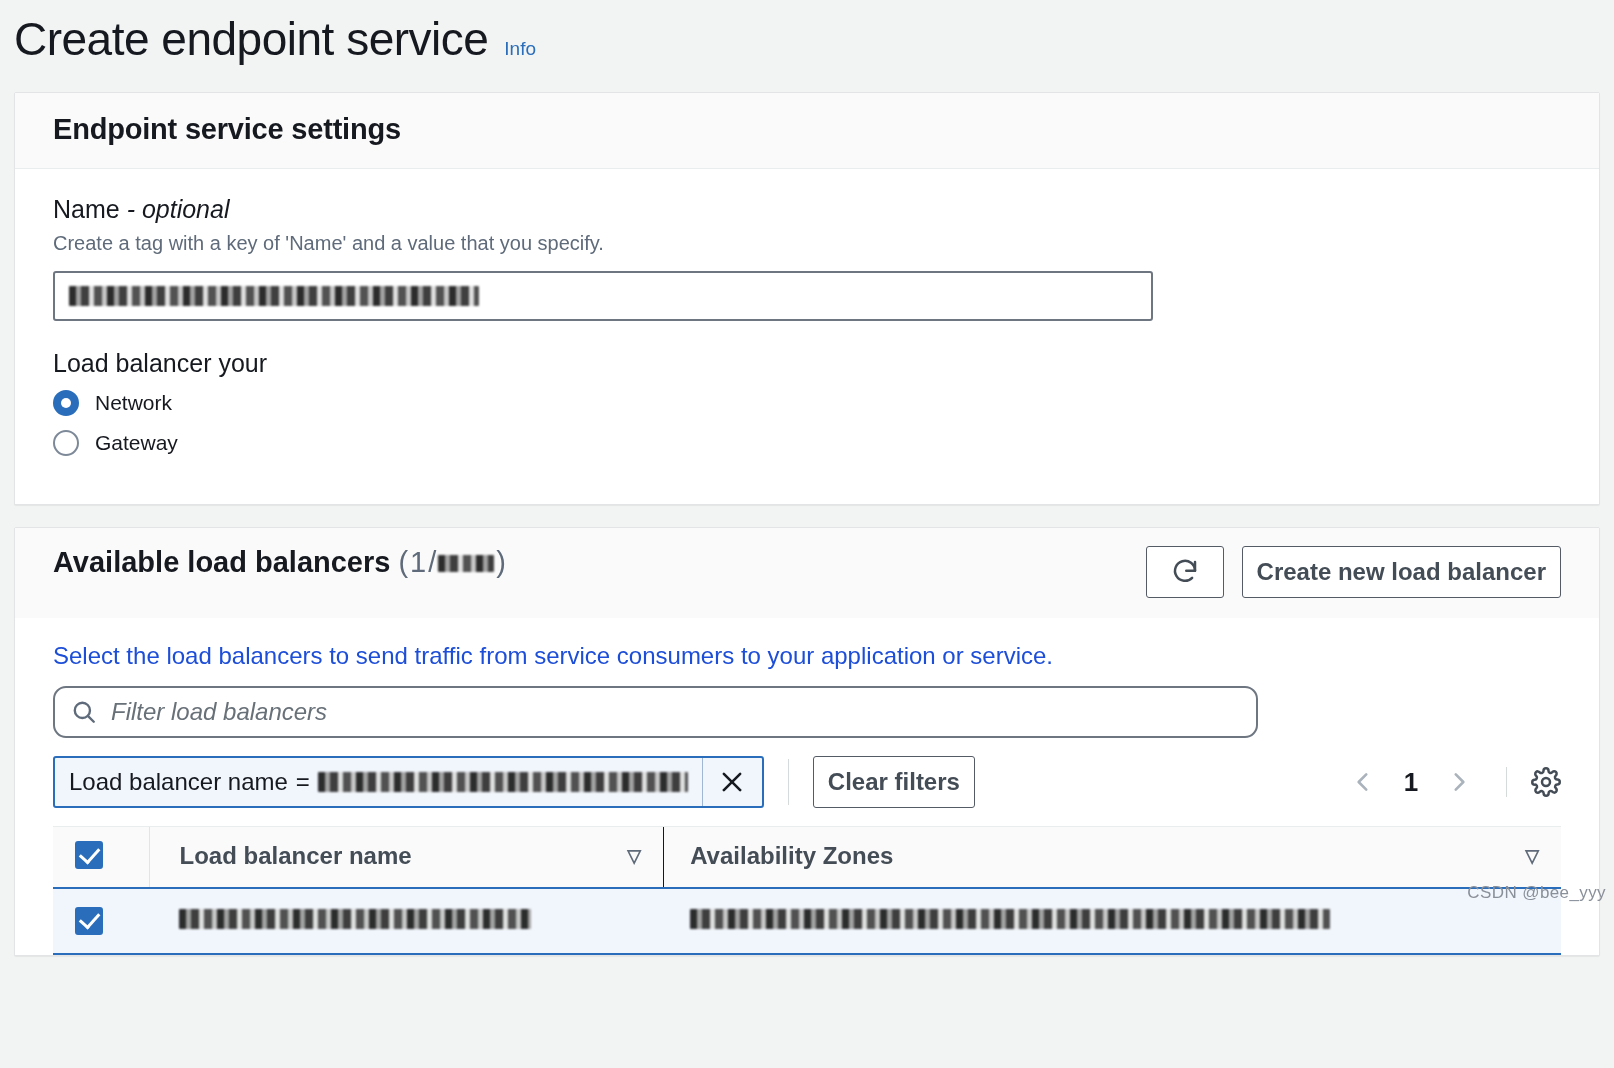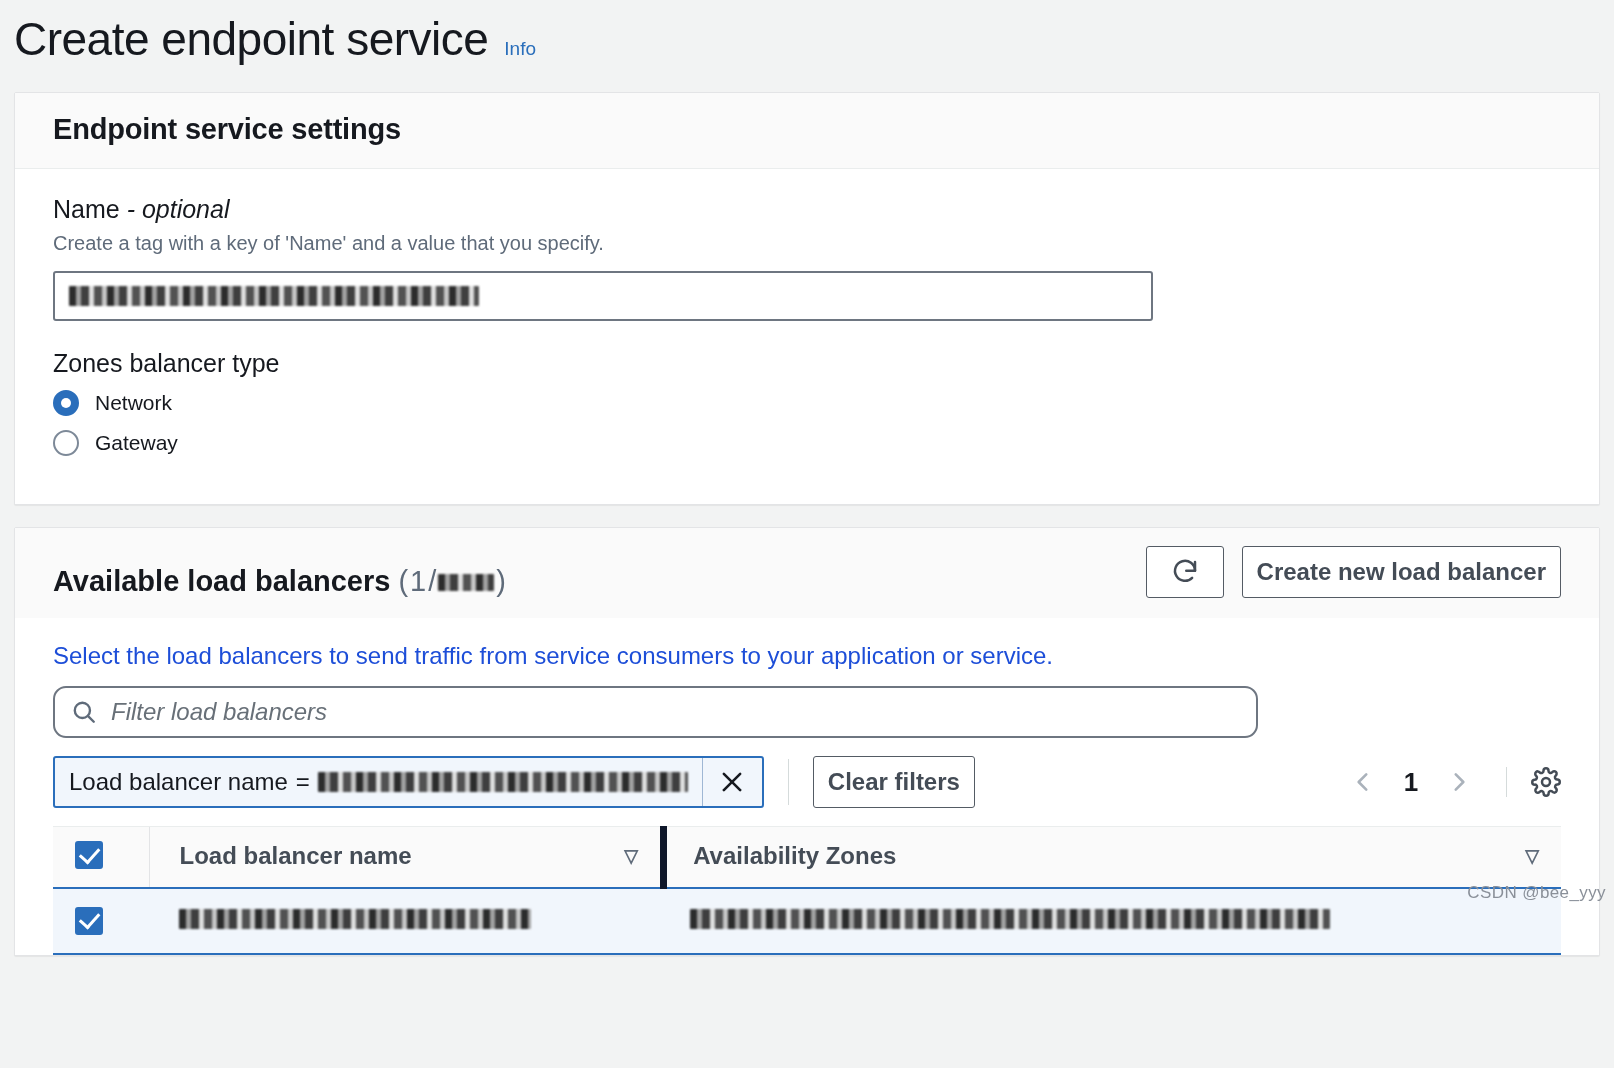--- a/index.html
+++ b/index.html
@@ -127,21 +127,21 @@
     width: 10px; height: 10px;
     margin: -5px 0 0 -5px;
     border-radius: 50%;
     background: #fff;
   }
   .radio-label { font-size: 21px; color: #16191f; }
 
   
   .lb-head {
     display: flex;
-    align-items: flex-end;
+    align-items: flex-start;
     justify-content: space-between;
     padding: 18px 38px 20px 38px;
     background: #fafafa;
   }
   .lb-title {
     font-size: 29px;
     font-weight: bold;
     color: #16191f;
     display: flex;
     align-items: baseline;
@@ -254,21 +254,21 @@
     text-align: left;
     font-size: 24px;
     font-weight: bold;
     color: #444c56;
     padding: 14px 0 16px 0;
     vertical-align: middle;
   }
   .th-check { width: 96px; padding-left: 22px !important; }
   .th-inner { display: flex; align-items: center; justify-content: space-between; padding-right: 22px; }
   .th-name { border-left: 1px solid #e3e4e6; padding-left: 30px !important; }
-  .th-az  { border-left: 7px solid #0f172a; padding-left: 26px !important; }
+  .th-az  { border-left: 1px solid #0f172a; padding-left: 26px !important; }
 
   .row-selected td {
     background: #f1f6fc;
     border-top: 2px solid #2a6ebb;
     border-bottom: 2px solid #2a6ebb;
     padding: 18px 0;
     vertical-align: middle;
   }
   .row-selected td.cell-check { padding-left: 22px; }
   .row-selected td.cell-name { padding-left: 30px; }
@@ -324,21 +324,21 @@
       <div class="field-label">
         <span>Name</span>
         <span class="optional">- optional</span>
       </div>
       <div class="field-desc">Create a tag with a key of 'Name' and a value that you specify.</div>
 
       <div class="text-input">
         <span class="redact" style="width:410px"></span>
       </div>
 
-      <div class="radio-group-label">Zones balancer type</div>
+      <div class="radio-group-label">Load balancer your</div>
 
       <div class="radio-row">
         <span class="radio checked"></span>
         <span class="radio-label">Network</span>
       </div>
       <div class="radio-row">
         <span class="radio"></span>
         <span class="radio-label">Gateway</span>
       </div>
 

